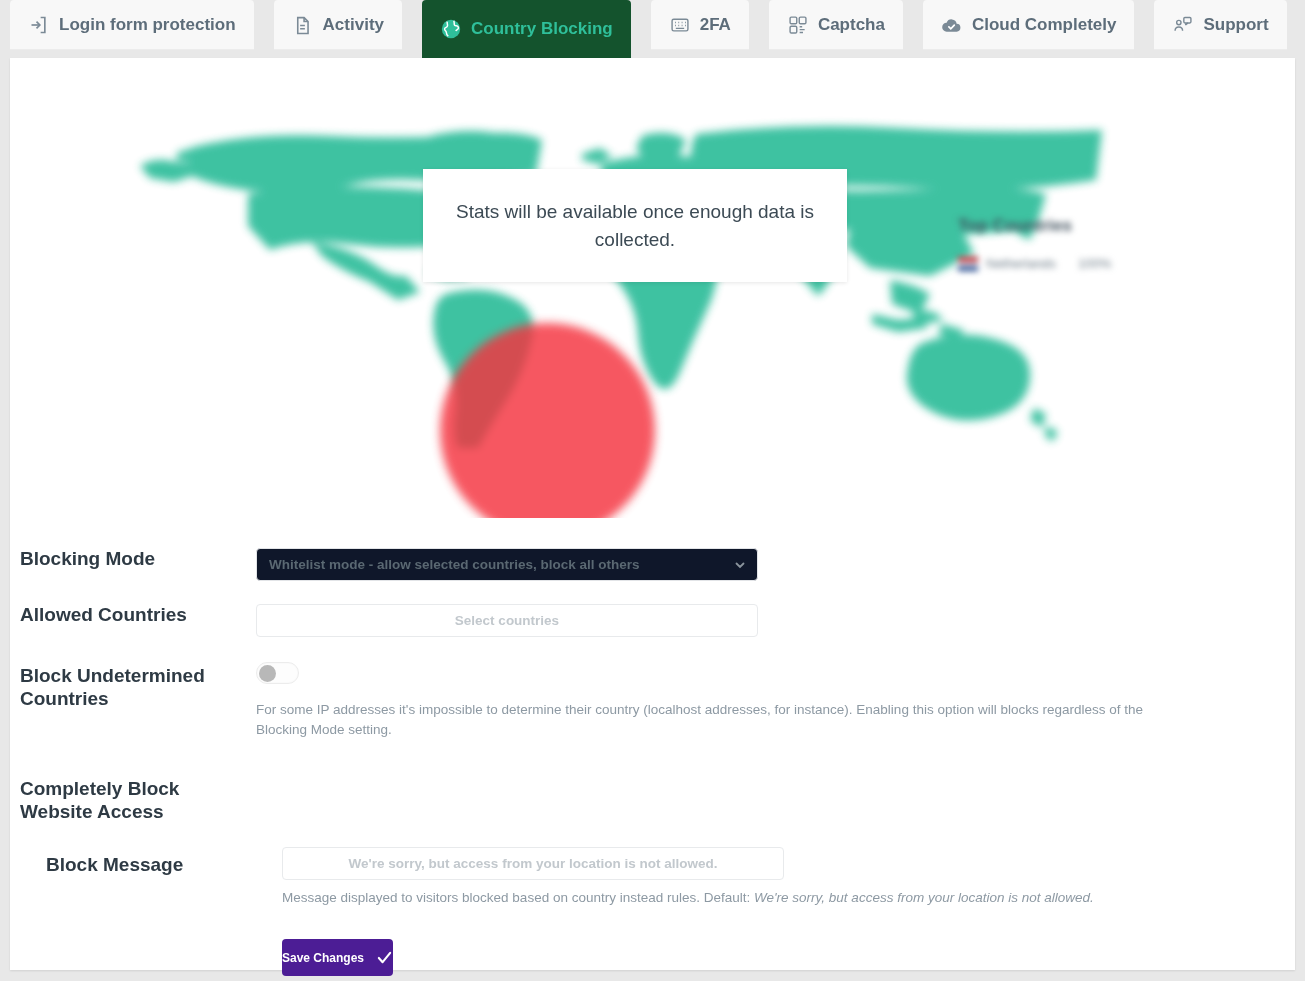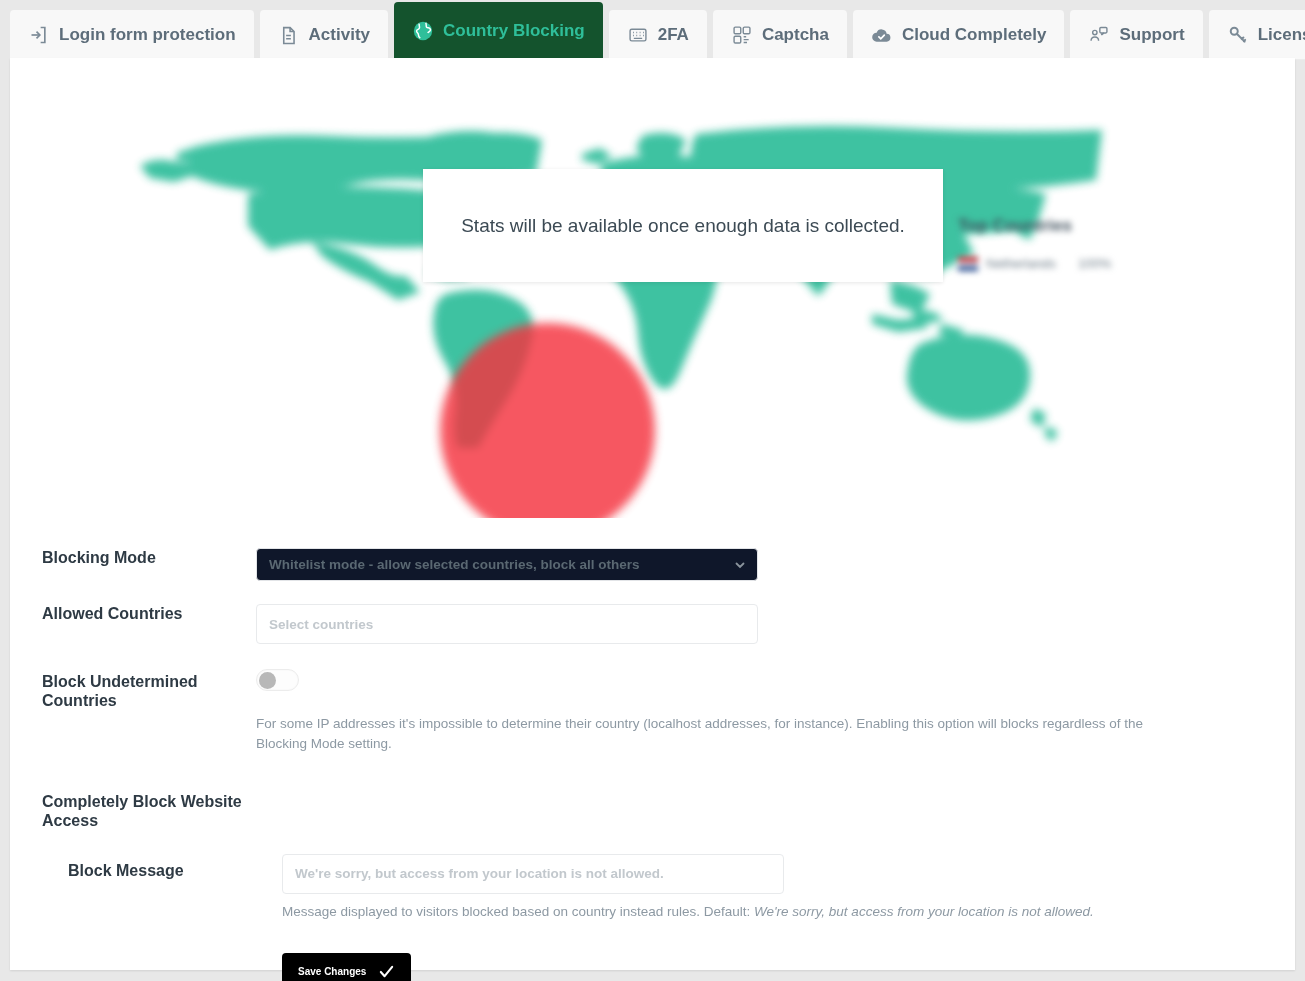--- a/index.html
+++ b/index.html
@@ -11,22 +11,21 @@
     overflow: hidden;
   }
 
   
   .tabbar {
     position: absolute;
     top: 0; left: 10px;
     width: 1285px;
     height: 60px;
     display: flex;
-    align-items: flex-end;
-    gap: 6px;
+    gap: 20px;
     background: transparent;
   }
   .tab {
     height: 50px;
     display: flex;
     align-items: center;
     gap: 9px;
     padding: 0 18px;
     background: #f8f8f8;
     border-radius: 4px 4px 0 0;
@@ -98,21 +97,21 @@
   .tc-row { display: flex; align-items: center; gap: 8px; font-size: 13px; color: #6b7a86; }
   .tc-flag {
     width: 20px; height: 14px; flex: 0 0 20px;
     background: linear-gradient(to bottom, #ae1c28 0 33.3%, #ffffff 33.3% 66.6%, #21468b 66.6% 100%);
   }
   .tc-pct { margin-left: 14px; }
 
   .statsoverlay {
     position: absolute;
     left: 413px; top: 111px;
-    width: 520px; height: 113px;
+    width: 424px; height: 113px;
     background: #ffffff;
     box-shadow: 0 1px 4px rgba(0,0,0,0.10);
     display: flex;
     align-items: center;
     justify-content: center;
     text-align: center;
     padding: 0 30px;
   }
   .statsoverlay span {
     font-size: 19px;
@@ -126,22 +125,22 @@
     left: 0; top: 490px;
     width: 1285px;
   }
   .row {
     display: flex;
     align-items: flex-start;
   }
   .lbl {
     width: 246px;
     flex: 0 0 246px;
-    padding-left: 32px;
-    font-size: 16px;
+    padding-left: 10px;
+    font-size: 19px;
     font-weight: bold;
     color: #2e3a44;
     line-height: 1.2;
   }
   .ctrl { flex: 1 1 auto; }
 
   .selectbox {
     position: relative;
     width: 502px;
     height: 33px;
@@ -158,29 +157,30 @@
   }
   .selectbox .chev {
     position: absolute;
     right: 11px; top: 50%;
     transform: translateY(-50%);
     width: 12px; height: 12px;
     color: #8a949c;
   }
   .textinput {
     width: 502px;
-    height: 40px;
+    height: 33px;
     border: 1px solid #e8eaec;
     border-radius: 4px;
     background: #fff;
     padding: 0 12px;
     font-size: 13.5px;
     font-weight: bold;
     color: #5a6872;
     font-family: "Liberation Sans", sans-serif;
+    text-align: center;
   }
   .textinput::placeholder { color: #c2c8cd; font-weight: bold; }
 
   .toggle {
     width: 43px; height: 22px;
     border-radius: 11px;
     background: #fdfdfd;
     border: 1px solid #ececec;
     position: relative;
     cursor: pointer;
@@ -199,26 +199,26 @@
     color: #8d99a3;
     line-height: 1.45;
     max-width: 930px;
   }
   .help i { font-style: italic; }
 
   .savebtn {
     display: inline-flex;
     align-items: center;
     gap: 12px;
-    background: #000000;
+    background: #4c1d95;
     color: #ffffff;
     border: none;
     border-radius: 4px;
-    padding: 10px 16px;
-    font-size: 10px;
+    padding: 10px 0;
+    font-size: 12px;
     font-weight: bold;
     font-family: "Liberation Sans", sans-serif;
     cursor: pointer;
   }
   .savebtn .chk { width: 17px; height: 17px; }
 </style>
 </head>
 <body>
 
 <div class="tabbar">
@@ -405,21 +405,21 @@
         <input class="textinput" type="text" placeholder="Select countries" style="">
       </div>
     </div>
 
     <div class="row" style="margin-bottom:10px;">
       <div class="lbl" style="padding-top:3px;">Block Undetermined Countries</div>
       <div class="ctrl">
         <div class="toggle">
           <span class="knob"></span>
         </div>
-        <div class="help" style="margin-top:23px;">For some IP addresses it's impossible to determine their country (localhost addresses, for instance). Enabling this option will blocks regardless of the Blocking Mode setting.</div>
+        <div class="help" style="margin-top:16px;">For some IP addresses it's impossible to determine their country (localhost addresses, for instance). Enabling this option will blocks regardless of the Blocking Mode setting.</div>
       </div>
     </div>
 
     <div class="row" style="margin-bottom:10px; margin-top:20px;">
       <div class="lbl" style="padding-top:3px;margin-top:16px;">Completely Block Website Access</div>
     </div>
 
     <div class="row" style="margin-top:23px;">
       <div class="lbl" style="padding-top:7px;margin-left:26px;">Block Message</div>
       <div class="ctrl">

